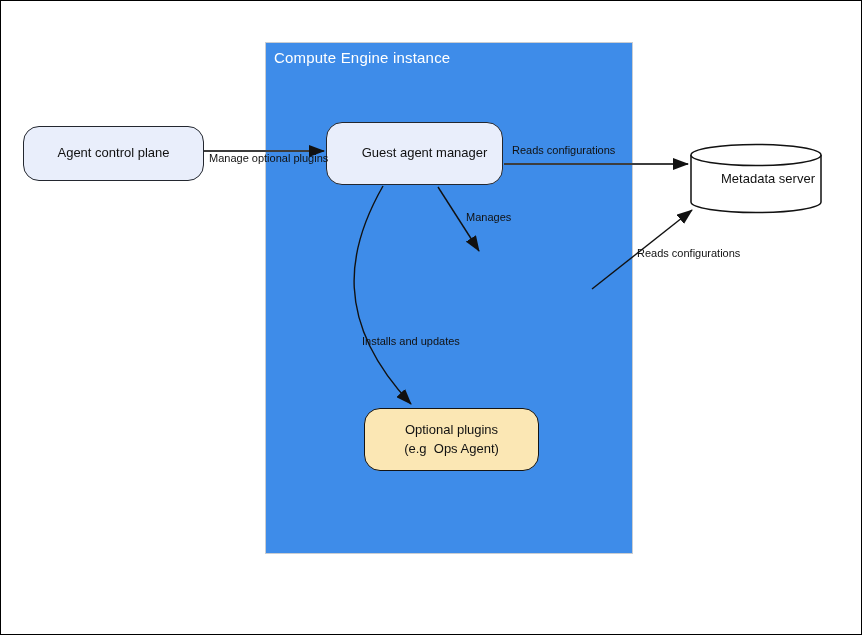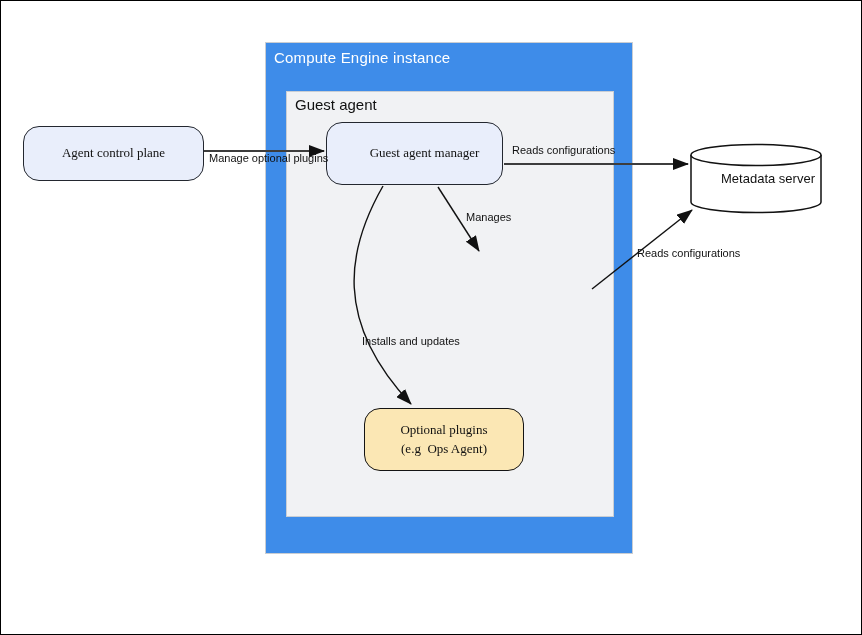--- a/index.html
+++ b/index.html
@@ -18,29 +18,29 @@
     background:#F1F2F4;border:1px solid #c9ced4;box-sizing:border-box;
   }
   .panel-title{
     position:absolute;left:8px;top:4px;color:#111;font-size:15px;
   }
 
   .node{
     position:absolute;box-sizing:border-box;
     background:#E9EEFB;border:1px solid #23272f;border-radius:16px;
     display:flex;align-items:center;justify-content:center;flex-direction:column;
-    font-size:13px;color:#111;text-align:right;line-height:1.45;font-family:Liberation Serif, serif;
+    font-size:13px;color:#111;text-align:right;line-height:1.45;
   }
   .node-yellow{background:#FBE7B4;border-color:#141414;}
   .pre{white-space:pre;}
 
   #node-agent-control-plane{left:22px;top:125px;width:181px;height:55px;}
   #node-guest-agent-manager{left:325px;top:121px;width:177px;height:63px;padding-left:20px;}
   #node-core-plugin{left:422px;top:252px;width:168px;height:66px;}
-  #node-optional-plugins{left:363px;top:407px;width:160px;height:63px;}
+  #node-optional-plugins{left:363px;top:407px;width:175px;height:63px;}
 
   #cylinder{position:absolute;left:689px;top:142px;width:132px;height:71px;}
   #metadata-label{
     position:absolute;left:689px;top:170px;width:156px;text-align:center;
     font-size:13px;color:#111;
   }
 
   #arrows{position:absolute;left:0;top:0;width:860px;height:633px;pointer-events:none;}
 
   .edge-label{
@@ -54,23 +54,20 @@
 </style>
 </head>
 <body>
 
 <div id="canvas">
 
   <div class="container-blue">
     <div class="container-title">Compute Engine instance</div>
   </div>
 
-  <div class="panel-gray">
-    <div class="panel-title">Guest agent</div>
-  </div>
 
   <div id="node-agent-control-plane" class="node">
     <span>Agent control plane</span>
   </div>
 
   <div id="node-guest-agent-manager" class="node">
     <span>Guest agent manager</span>
   </div>
 
 

